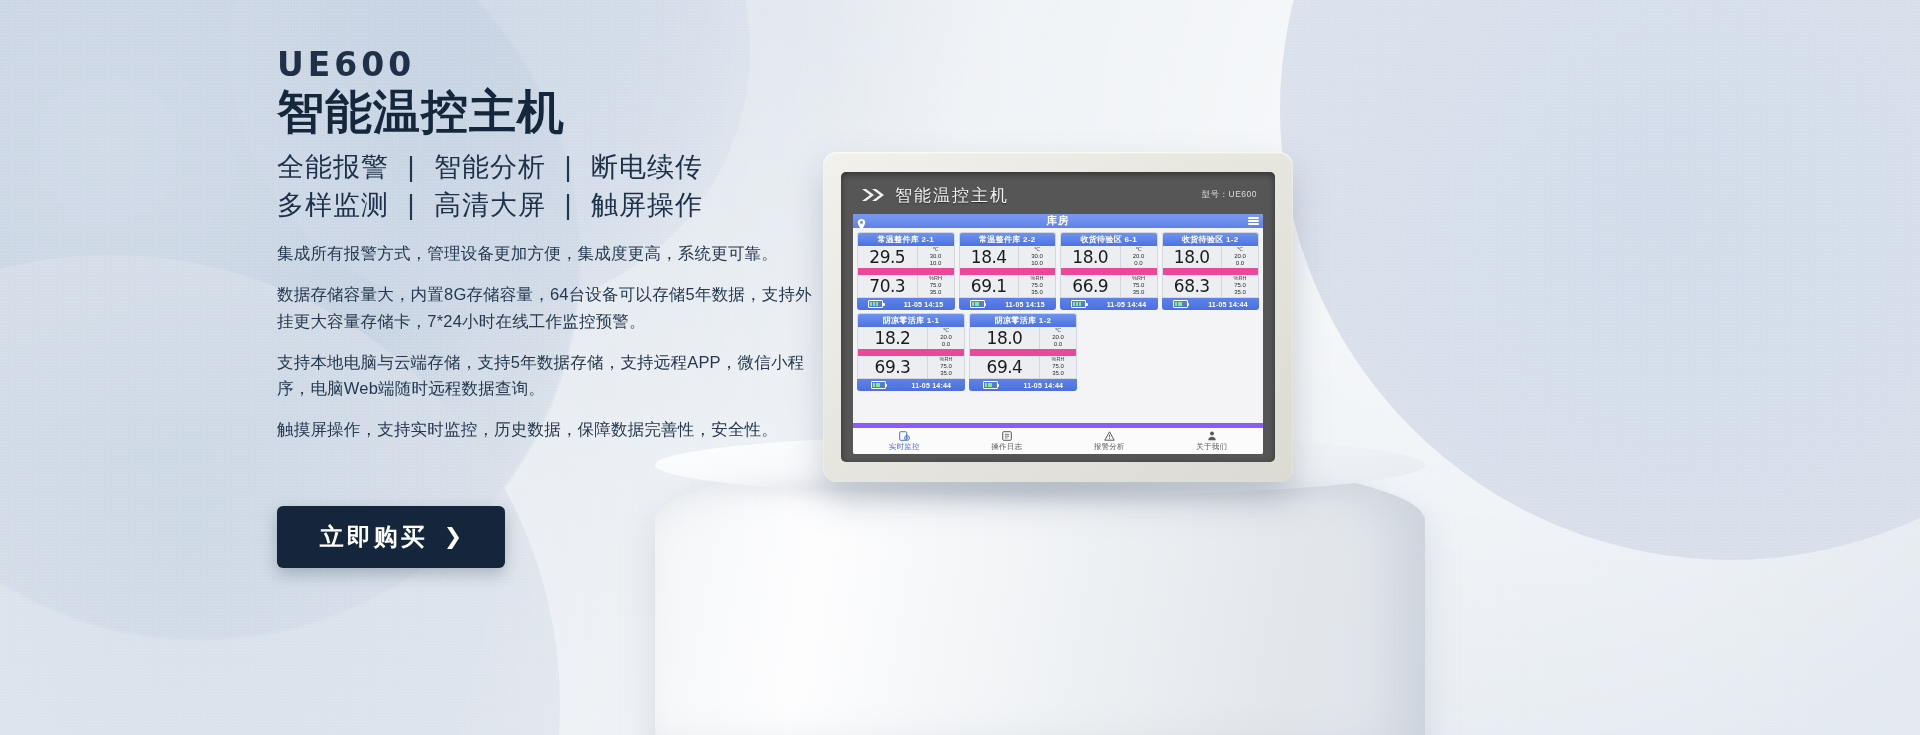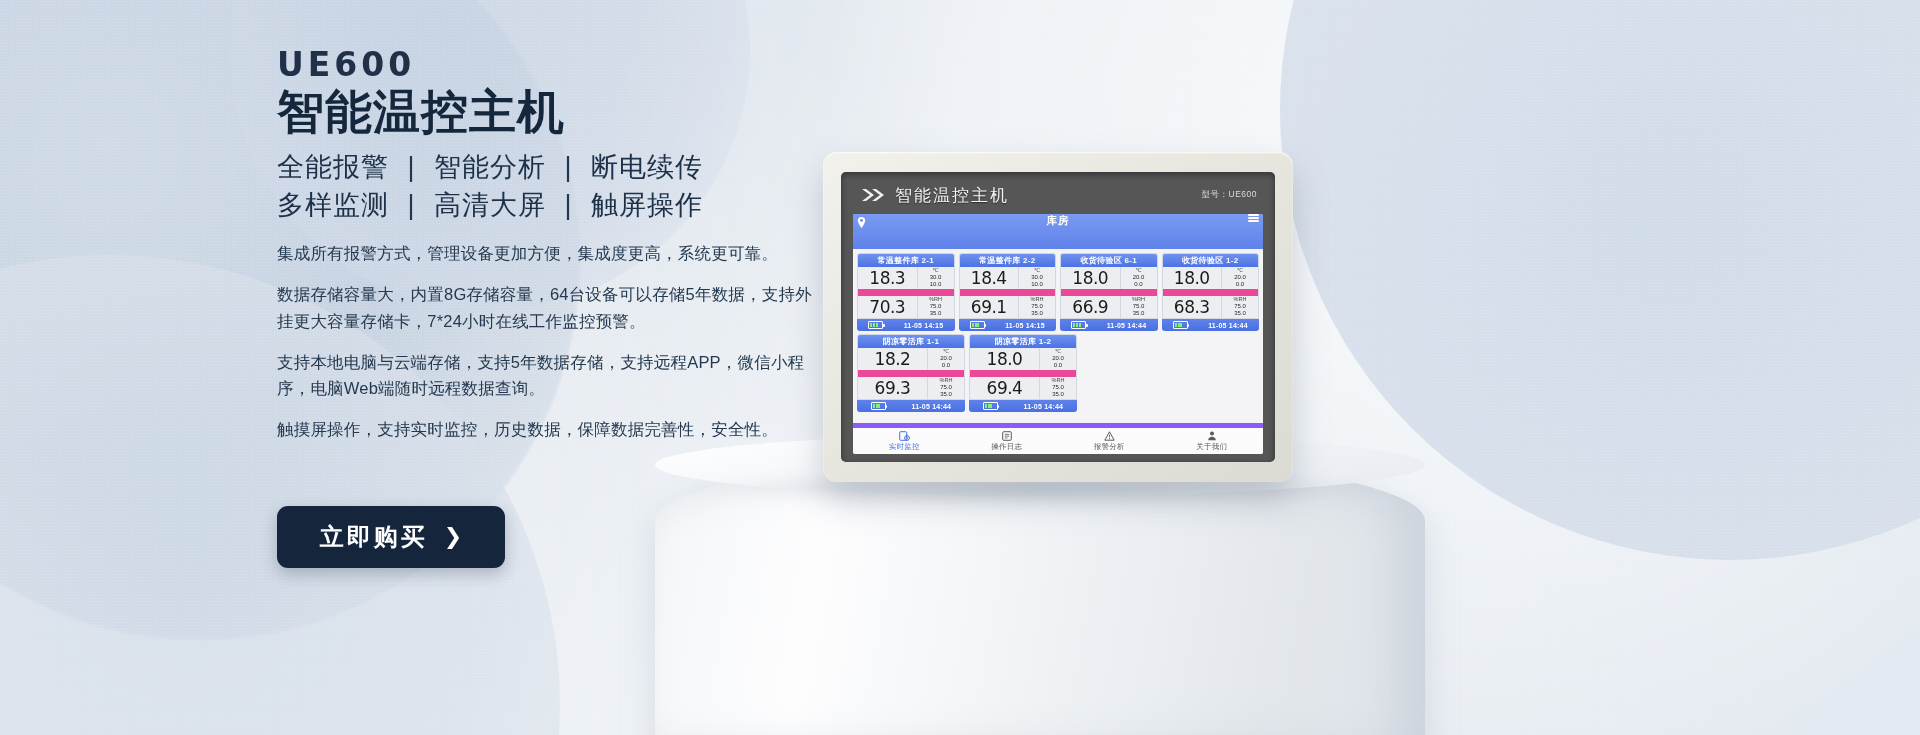--- a/index.html
+++ b/index.html
@@ -51,21 +51,21 @@
   }
   .feature-sep{display:inline-block;padding:0 10px;color:#23364d;}
   #features{margin-bottom:16px;}
   .para{
     font-size:16.5px;color:#24394f;line-height:1.62;letter-spacing:.2px;margin:0 0 14px 0;
     max-width:545px;
   }
   
   #buy-button{
     position:absolute;left:277px;top:506px;width:228px;height:62px;
-    background:#15263c;border-radius:11px;color:#fff;
+    background:#15263c;border-radius:6px;color:#fff;
     display:flex;align-items:center;justify-content:center;gap:16px;
     font-size:24px;letter-spacing:3px;font-weight:600;cursor:pointer;
     box-shadow:0 6px 16px rgba(20,35,58,.25);
   }
   #buy-button .arrow{font-size:22px;font-weight:400;letter-spacing:0;}
 
   
   #pedestal{
     position:absolute;left:655px;top:455px;width:770px;height:300px;
     border-radius:50% 50% 0 0 / 22% 22% 0 0;
@@ -101,22 +101,22 @@
   #device-header-title{font-size:17px;letter-spacing:2px;color:#f4f4f4;font-weight:500;
       text-shadow:0 1px 1px rgba(0,0,0,.5);}
   #device-model{margin-left:auto;font-size:8.5px;color:#dcdcdc;letter-spacing:.5px;padding-right:6px;}
 
   
   #screen{
     flex:1 1 auto;margin-top:6px;background:#f2f2f4;border-radius:2px;overflow:hidden;
     display:flex;flex-direction:column;box-shadow:inset 0 0 3px rgba(0,0,0,.3);
   }
   #screen-topbar{
-    height:35px;flex:0 0 auto;background:linear-gradient(180deg,#7a9af0 0%,#5f82ea 100%);
-    display:flex;padding:0 4px;position:relative;color:#fff;
+    height:14px;flex:0 0 auto;background:linear-gradient(180deg,#7a9af0 0%,#5f82ea 100%);
+    display:flex;align-items:center;padding:0 4px;position:relative;color:#fff;
   }
   #screen-title{position:absolute;left:0;right:0;text-align:center;font-size:10.5px;font-weight:700;letter-spacing:1px;}
   .pin-icon{width:9px;height:11px;position:relative;z-index:2;}
   .menu-icon{margin-left:auto;z-index:2;display:flex;flex-direction:column;gap:1.5px;}
   .menu-icon i{display:block;width:11px;height:1.6px;background:#fff;border-radius:1px;}
 
   #cards-area{flex:1 1 auto;background:#f4f4f6;padding:4px 4px 0 4px;box-sizing:border-box;}
   .card-row{display:flex;gap:4px;margin-bottom:3px;}
   .card{width:108px;display:flex;flex-direction:column;}
   .card-title{
@@ -242,21 +242,21 @@
             </span>
         </div>
 
         <div id="cards-area">
           <div class="card-row">
 
             <div class="card">
               <div class="card-title">常温整件库 2-1</div>
               <div class="card-body">
                 <div class="metric">
-                  <div class="big">18.3</div>
+                  <div class="big">29.5</div>
                   <div class="limits">
                     <span class="unit">℃</span>
                     <span>30.0</span>
                     <span>10.0</span>
                   </div>
                 </div>
                 <div class="metric second">
                   <div class="big">70.3</div>
                   <div class="limits">
                     <span class="unit">%RH</span>

